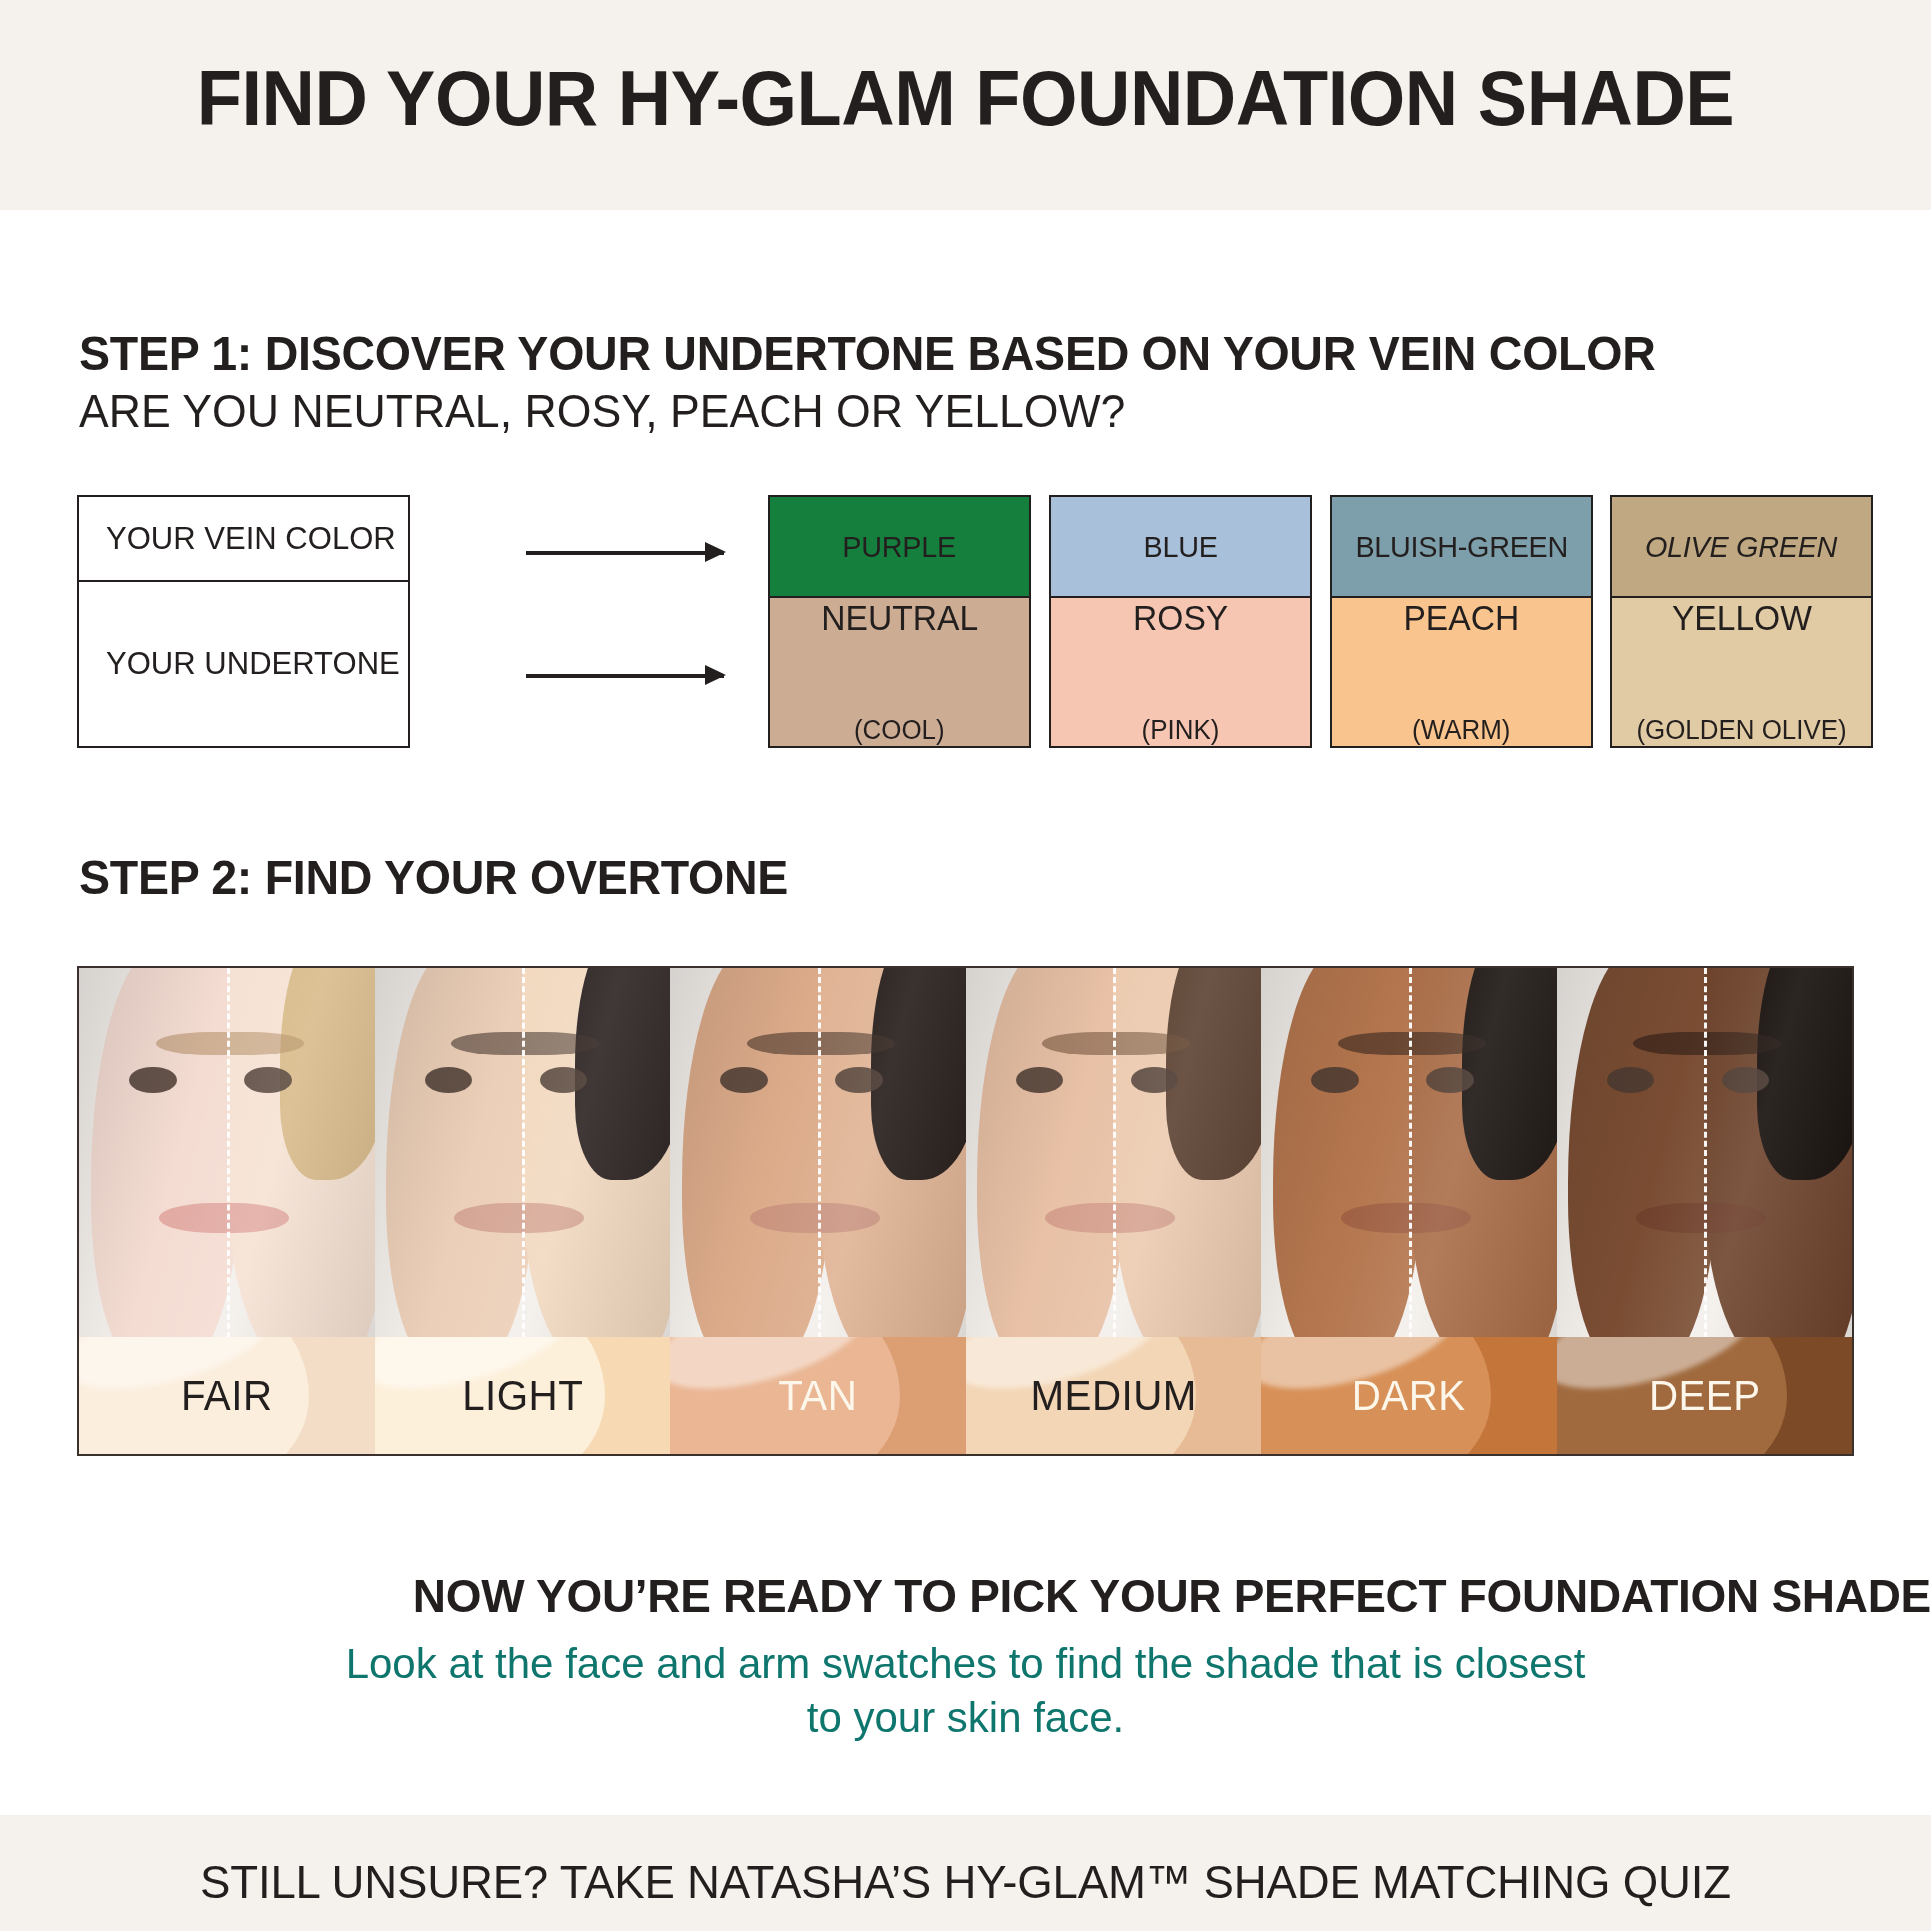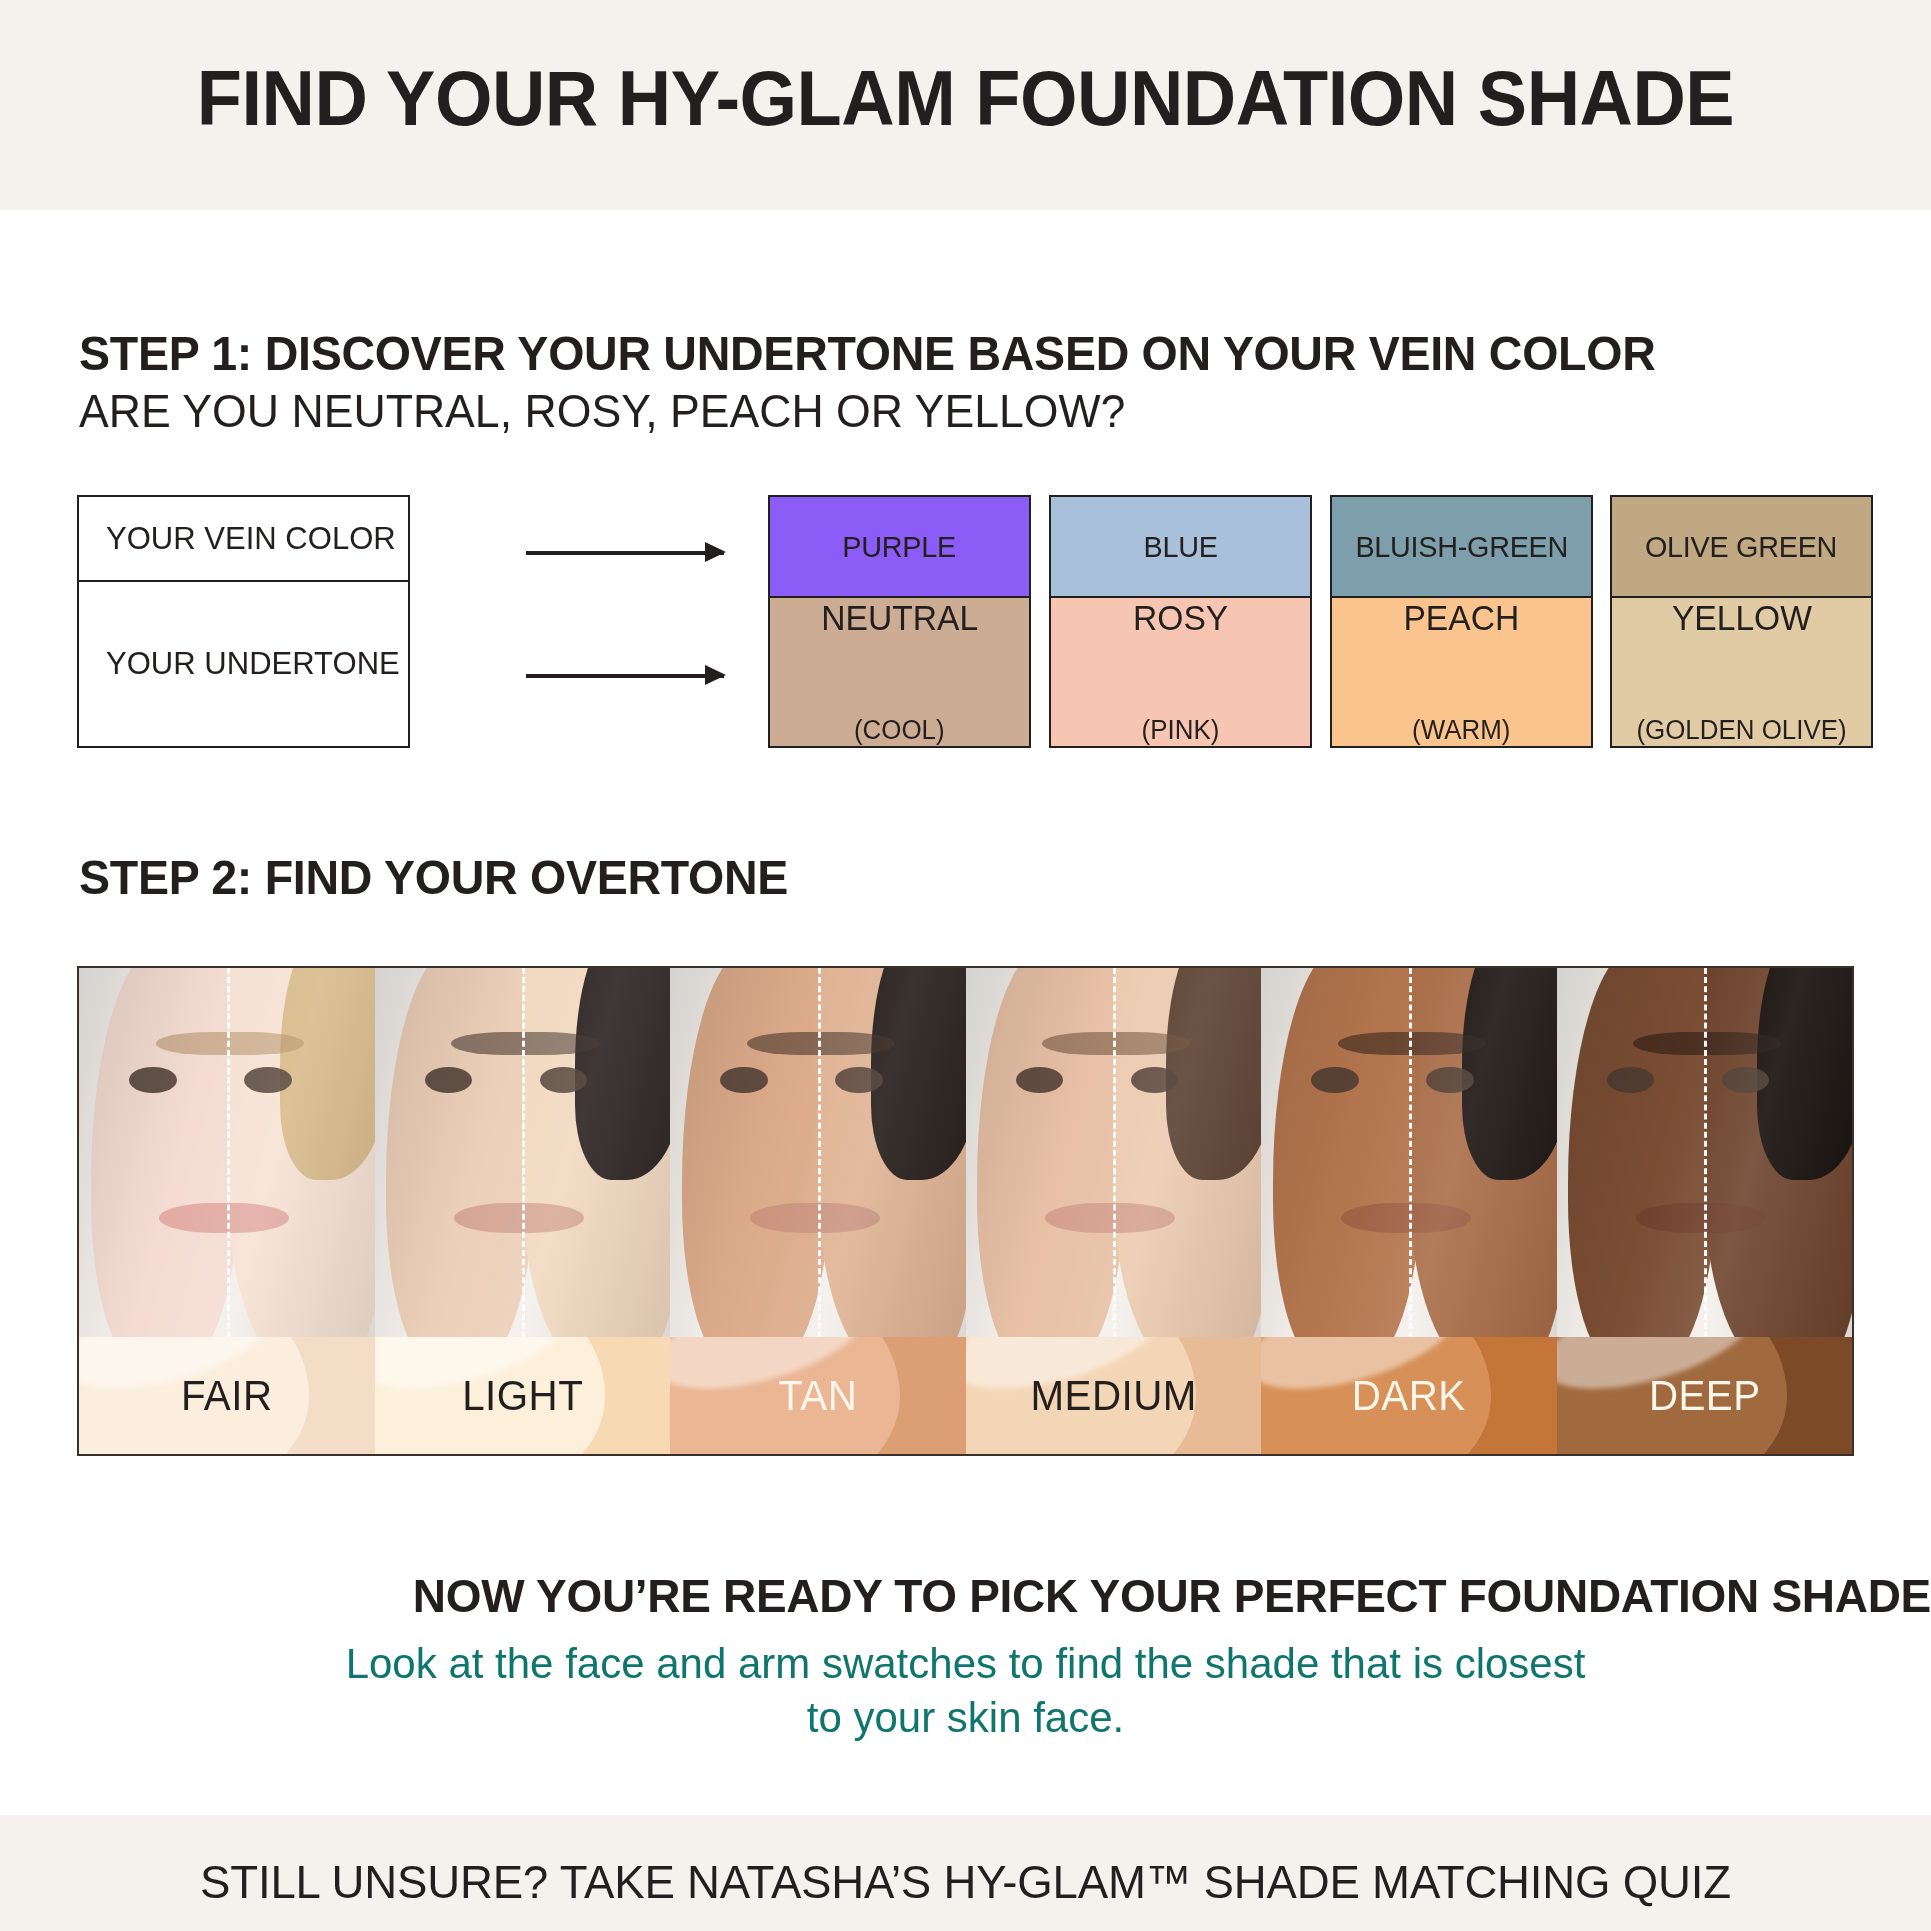--- a/index.html
+++ b/index.html
@@ -234,21 +234,21 @@
   </div>
   <div class="vein-row r2">
     <span>YOUR UNDERTONE</span>
   </div>
 </div>
 
 <div class="arrow a1"></div>
 <div class="arrow a2"></div>
 
 <div class="swatch-col" id="col0" style="left:768px;">
-  <div class="sw-top" style="background: #8b5cf6;">
+  <div class="sw-top" style="background: #15803d;">
     <span class="sw-top-label">PURPLE</span>
   </div>
   <div class="sw-bot" style="background: rgb(205, 172, 148);">
     <span class="sw-bot-label">NEUTRAL</span>
     <span class="sw-bot-sub">(COOL)</span>
   </div>
 </div>
 
 <div class="swatch-col" id="col1" style="left:1049px;">
   <div class="sw-top" style="background: rgb(168, 192, 218);">
@@ -264,21 +264,21 @@
   <div class="sw-top" style="background: rgb(125, 159, 171);">
     <span class="sw-top-label">BLUISH-GREEN</span>
   </div>
   <div class="sw-bot" style="background: rgb(249, 196, 142);">
     <span class="sw-bot-label">PEACH</span>
     <span class="sw-bot-sub">(WARM)</span>
   </div>
 </div>
 
 <div class="swatch-col" id="col3" style="left:1610px;">
-  <div class="sw-top" style="background: rgb(191, 168, 130);">
+  <div class="sw-top" style="background: rgb(191, 168, 130); font-style: italic;">
     <span class="sw-top-label">OLIVE GREEN</span>
   </div>
   <div class="sw-bot" style="background: rgb(225, 203, 164);">
     <span class="sw-bot-label">YELLOW</span>
     <span class="sw-bot-sub">(GOLDEN OLIVE)</span>
   </div>
 </div>
 
 <div class="step2-head">STEP 2: FIND YOUR OVERTONE</div>
 

